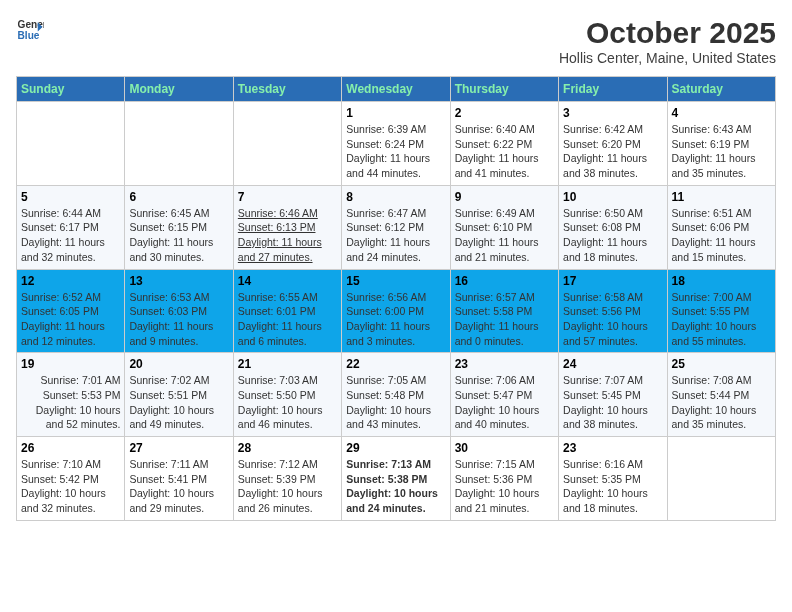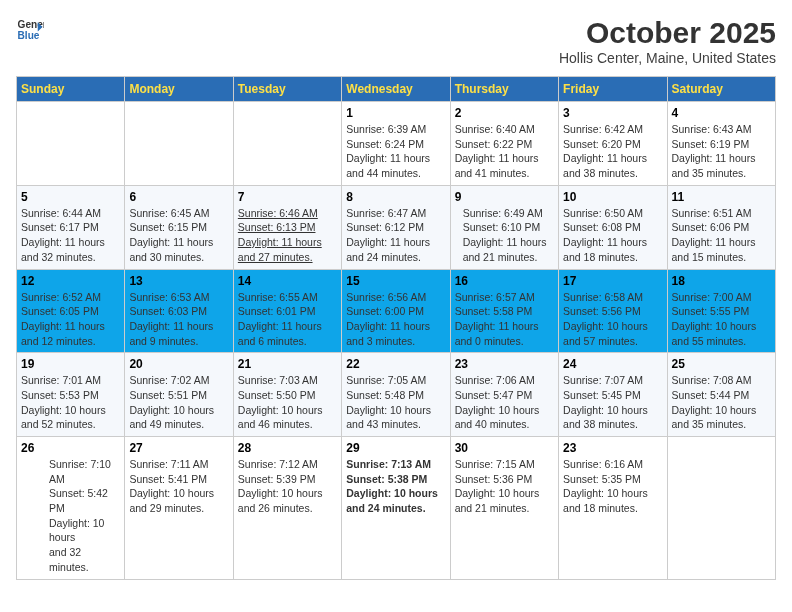--- a/index.html
+++ b/index.html
@@ -37,21 +37,21 @@
       font-size: 14px;
       color: #404040;
     }
     .calendar {
       width: 100%;
       border-collapse: collapse;
       font-size: 11px;
     }
     .calendar th {
       background-color: #2a6db5;
-      color: #fde047;
+      color: #86efac;
       padding: 5px 4px;
       text-align: left;
       border: 1px solid #ccc;
       font-size: 12px;
     }
     .calendar td {
       border: 1px solid #ccc;
       vertical-align: top;
       padding: 4px 4px 4px 4px;
       width: 108px;
@@ -168,21 +168,21 @@
         </td>
         <td>
           <span class="day-num">8</span>
           <div class="day-info" style="white-space: pre-wrap;">Sunrise: 6:47 AM
 Sunset: 6:12 PM
 Daylight: 11 hours
 and 24 minutes.</div>
         </td>
         <td>
           <span class="day-num">9</span>
-          <div class="day-info" style="white-space: pre-wrap; margin-left: 8px;">Sunrise: 6:49 AM
+          <div class="day-info" style="white-space: pre-wrap;">Sunrise: 6:49 AM
 Sunset: 6:10 PM
 Daylight: 11 hours
 and 21 minutes.</div>
         </td>
         <td>
           <span class="day-num">10</span>
           <div class="day-info" style="white-space: pre-wrap;">Sunrise: 6:50 AM
 Sunset: 6:08 PM
 Daylight: 11 hours
 and 18 minutes.</div>
@@ -242,21 +242,21 @@
           <span class="day-num">18</span>
           <div class="day-info" style="white-space: pre-wrap;">Sunrise: 7:00 AM
 Sunset: 5:55 PM
 Daylight: 10 hours
 and 55 minutes.</div>
         </td>
       </tr>
       <tr class="row4">
         <td>
           <span class="day-num">19</span>
-          <div class="day-info" style="white-space: pre-wrap;">Sunrise: 7:01 AM
+          <div class="day-info" style="white-space: pre-wrap; text-align: right;">Sunrise: 7:01 AM
 Sunset: 5:53 PM
 Daylight: 10 hours
 and 52 minutes.</div>
         </td>
         <td>
           <span class="day-num">20</span>
           <div class="day-info" style="white-space: pre-wrap;">Sunrise: 7:02 AM
 Sunset: 5:51 PM
 Daylight: 10 hours
 and 49 minutes.</div>
@@ -293,21 +293,21 @@
           <span class="day-num">25</span>
           <div class="day-info" style="white-space: pre-wrap;">Sunrise: 7:08 AM
 Sunset: 5:44 PM
 Daylight: 10 hours
 and 35 minutes.</div>
         </td>
       </tr>
       <tr class="row5">
         <td>
           <span class="day-num">26</span>
-          <div class="day-info" style="white-space: pre-wrap; margin-left: 28px;">Sunrise: 7:10 AM
+          <div class="day-info" style="white-space: pre-wrap;">Sunrise: 7:10 AM
 Sunset: 5:42 PM
 Daylight: 10 hours
 and 32 minutes.</div>
         </td>
         <td>
           <span class="day-num">27</span>
           <div class="day-info" style="white-space: pre-wrap;">Sunrise: 7:11 AM
 Sunset: 5:41 PM
 Daylight: 10 hours
 and 29 minutes.</div>

